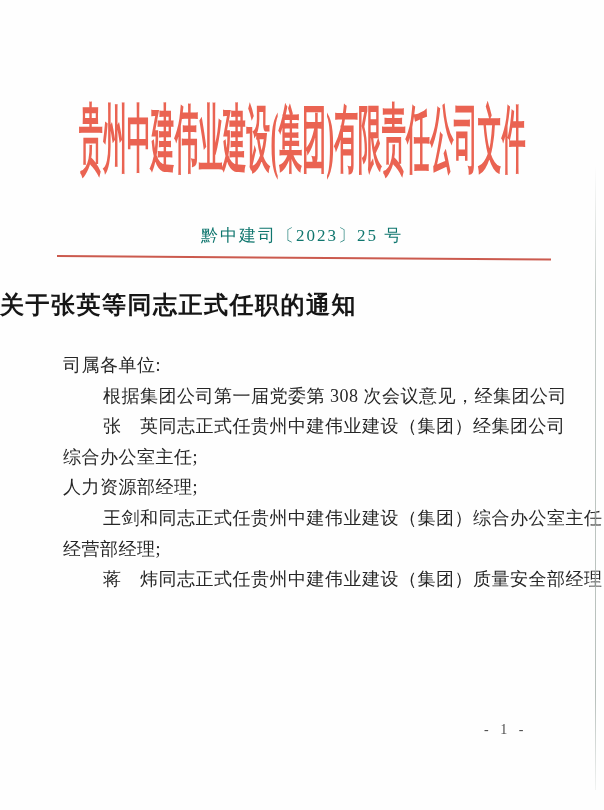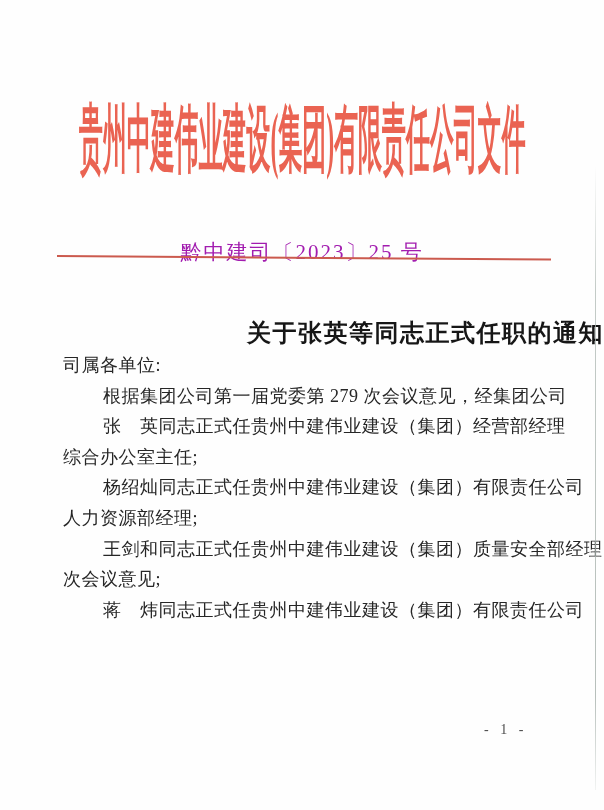--- a/index.html
+++ b/index.html
@@ -25,42 +25,41 @@
     display: inline-block;
     font-size: 46px;
     font-weight: bold;
     white-space: nowrap;
     transform: scale(0.52, 1.6);
     transform-origin: center center;
     letter-spacing: 0;
   }
   .doc-number {
     position: absolute;
-    top: 238px; left: 0; right: 0;
+    top: 224px; left: 0; right: 0;
     text-align: center;
-    font-size: 21px;
-    color: #a21caf;
+    font-size: 17px;
+    color: #0f766e;
     letter-spacing: 2px;
   }
   .red-rule {
     position: absolute;
     top: 255px; left: 57px;
     width: 494px; height: 2px;
     transform: rotate(0.4deg);
     transform-origin: left center;
   }
   .main-title {
     position: absolute;
     top: 289px; left: 0; right: 0;
-    text-align: right;
+    text-align: left;
     font-size: 24px;
     font-weight: bold;
     color: #161616;
     letter-spacing: 1.5px;
-    margin-top: 28px;
   }
   .body-text {
     position: absolute;
     top: 350px; left: 63px;
     width: 490px;
     font-size: 18px;
     color: #262626;
     letter-spacing: 0.5px;
   }
   .body-line {
@@ -96,27 +95,26 @@
   </div>
 
   <div class="doc-number">黔中建司〔2023〕25 号</div>
 
   <div class="red-rule" style="background: rgb(203, 90, 78);"></div>
 
   <div class="main-title">关于张英等同志正式任职的通知</div>
 
   <div class="body-text">
       <div class="body-line">司属各单位:</div>
-      <div class="body-line indent">根据集团公司第一届党委第 279 次会议意见，经集团公司</div>
-      <div class="body-line indent">张　英同志正式任贵州中建伟业建设（集团）经营部经理</div>
+      <div class="body-line indent">根据集团公司第一届党委第 308 次会议意见，经集团公司</div>
+      <div class="body-line indent">张　英同志正式任贵州中建伟业建设（集团）经集团公司</div>
       <div class="body-line">综合办公室主任;</div>
-      <div class="body-line indent">杨绍灿同志正式任贵州中建伟业建设（集团）有限责任公司</div>
       <div class="body-line">人力资源部经理;</div>
-      <div class="body-line indent">王剑和同志正式任贵州中建伟业建设（集团）质量安全部经理</div>
-      <div class="body-line">次会议意见;</div>
-      <div class="body-line indent">蒋　炜同志正式任贵州中建伟业建设（集团）有限责任公司</div>
+      <div class="body-line indent">王剑和同志正式任贵州中建伟业建设（集团）综合办公室主任</div>
+      <div class="body-line">经营部经理;</div>
+      <div class="body-line indent">蒋　炜同志正式任贵州中建伟业建设（集团）质量安全部经理</div>
     </div>
 
   <div class="page-number">- 1 -</div>
 
   <div class="scan-edge"></div>
 
 </div>
 
 </body></html>

